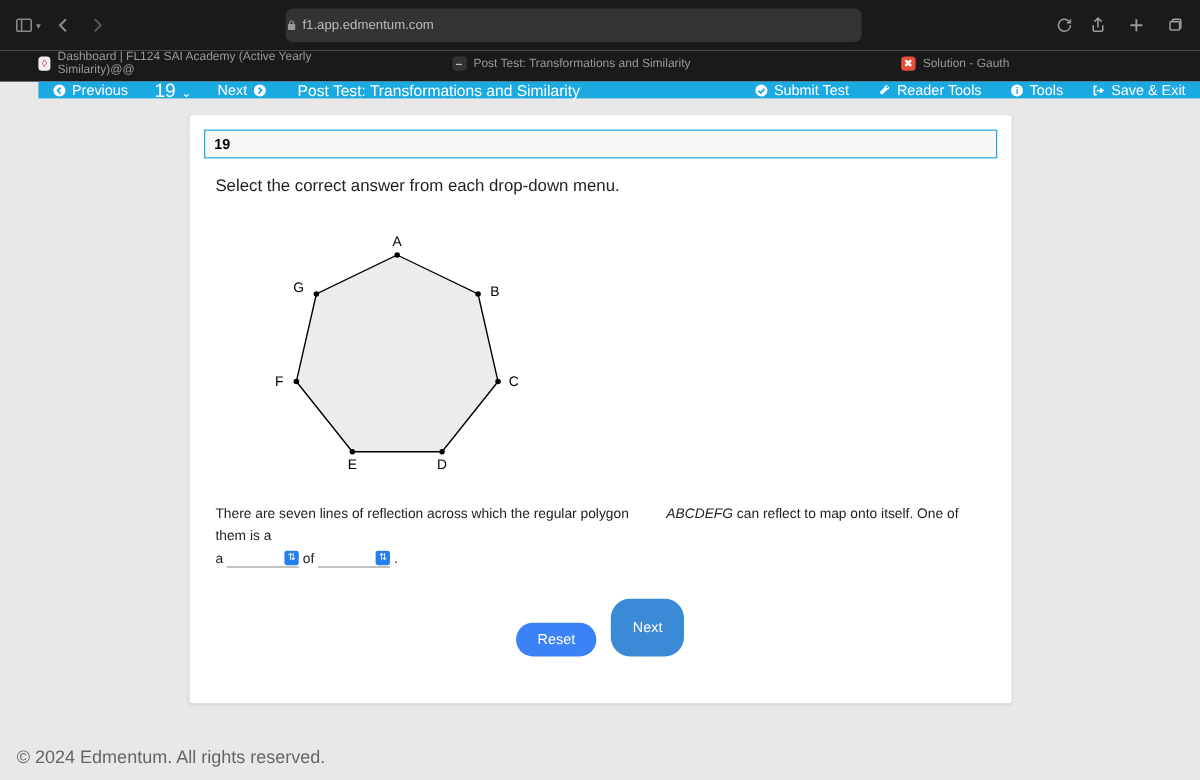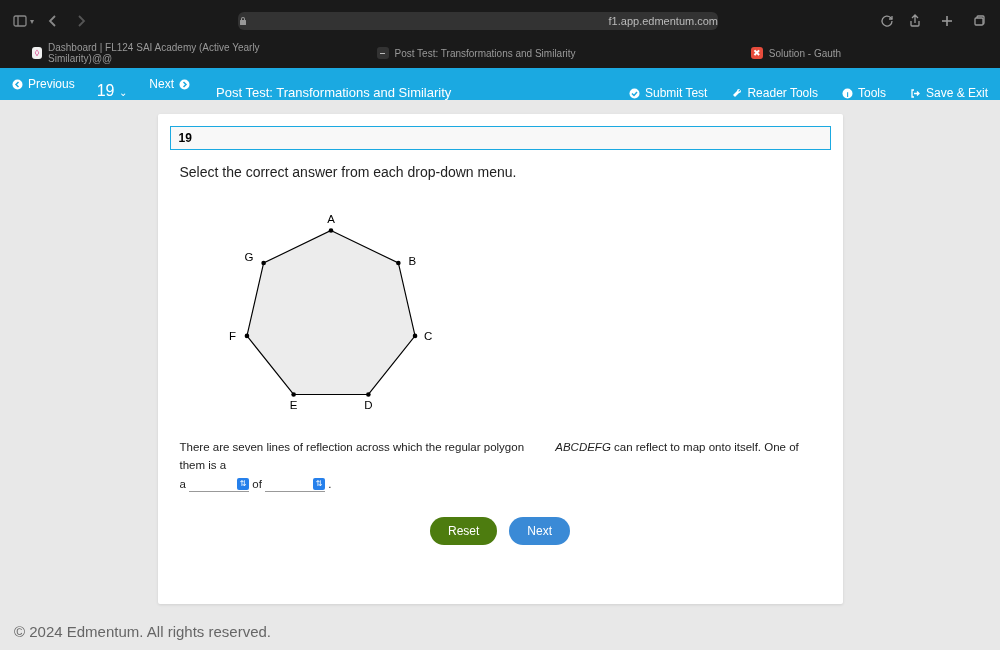--- a/index.html
+++ b/index.html
@@ -30,27 +30,27 @@
     .chrome-dropdown {
       display: flex;
       align-items: center;
       gap: 2px;
       color: #888;
       font-size: 11px;
     }
     .url-bar {
       flex: 1;
       display: flex;
-      justify-content: space-between;
+      justify-content: flex-start;
       align-items: center;
       max-width: 480px;
       margin: 0 auto;
       background: #333;
       border-radius: 6px;
-      height: 18px;
+      height: 28px;
       color: #bbb;
       font-size: 11px;
       gap: 4px;
     }
     .chrome-right {
       display: flex;
       gap: 14px;
       margin-left: auto;
     }
     .browser-tabs {
@@ -80,25 +80,26 @@
       justify-content: center;
       border-radius: 3px;
       font-size: 9px;
     }
     .tab-icon.q { background: #f0f0f0; color: #d63384; }
     .tab-icon.e { background: #333; color: #fff; }
     .tab-icon.g { background: #e74c3c; color: #fff; }
 
     .app-toolbar {
       background: #1ba9e1;
-      height: 32px;
-      display: flex;
-      align-items: flex-end;
+      height: 14px;
+      display: flex;
+      align-items: flex-start;
       color: white;
       font-size: 12px;
+      margin-left: 32px;
     }
     .tb-item {
       display: flex;
       align-items: center;
       gap: 5px;
       padding: 0 12px;
       height: 100%;
       cursor: pointer;
     }
     .tb-num {
@@ -188,21 +189,21 @@
     }
     .pill-btn {
       border: none;
       padding: 7px 18px;
       border-radius: 16px;
       color: white;
       font-size: 12px;
       font-weight: 500;
       cursor: pointer;
     }
-    .pill-btn.reset { background: #4d7c0f; }
+    .pill-btn.reset { background: #3b82f6; margin-top: 20px; }
     .pill-btn.next { background: #3a8ad6; }
 
     .footer {
       position: absolute;
       bottom: 10px;
       left: 14px;
       font-size: 15px;
       color: #666;
     }
   </style>

